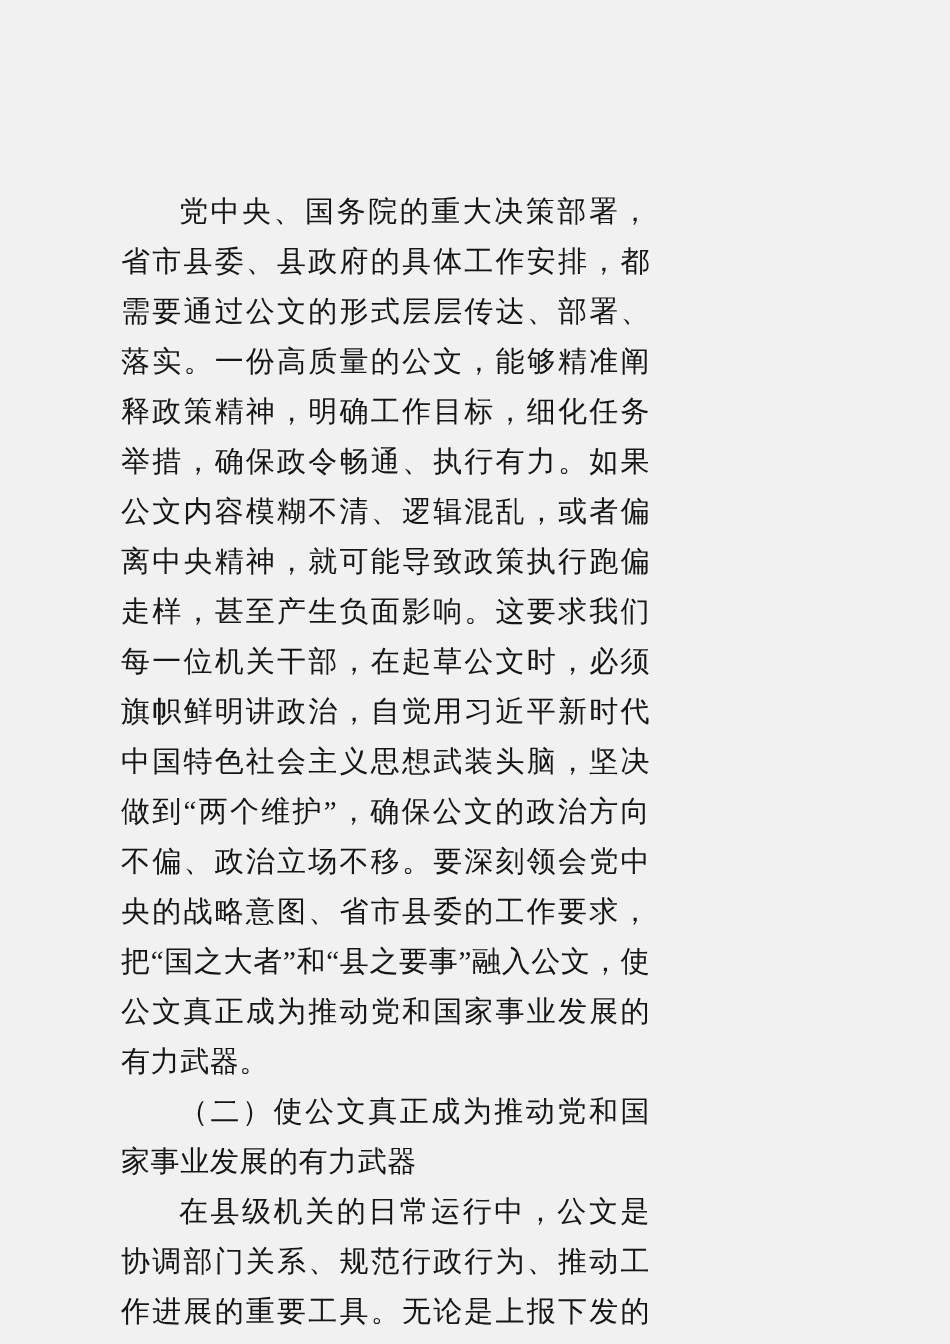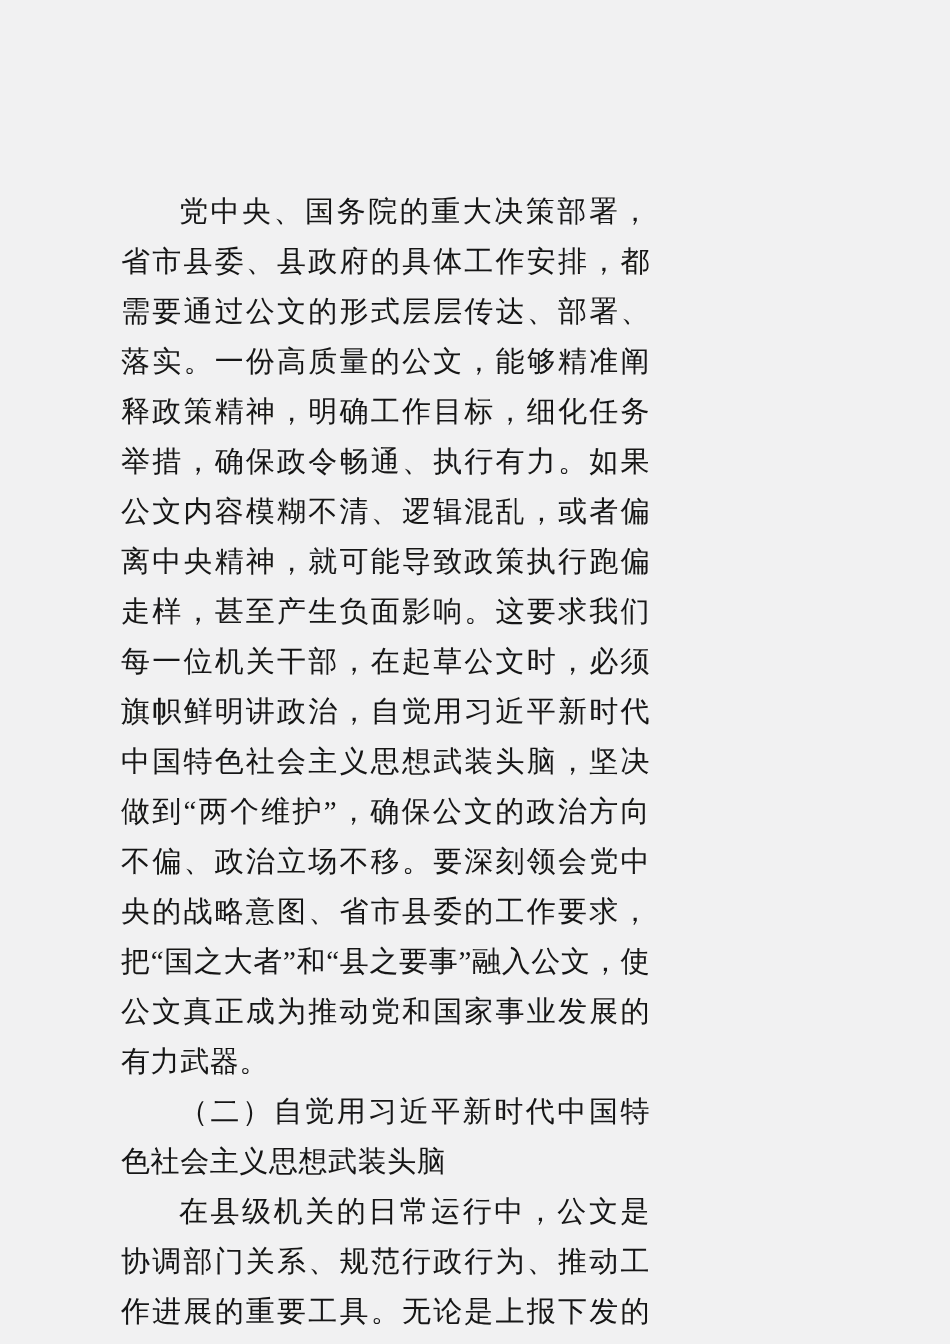--- a/index.html
+++ b/index.html
@@ -25,15 +25,15 @@
     text-justify: inter-ideograph;
     text-indent: 2em;
     letter-spacing: 0.02em;
   }
 </style>
 </head>
 <body>
 
 <div class="document-page">
   <p class="para">党中央、国务院的重大决策部署，省市县委、县政府的具体工作安排，都需要通过公文的形式层层传达、部署、落实。一份高质量的公文，能够精准阐释政策精神，明确工作目标，细化任务举措，确保政令畅通、执行有力。如果公文内容模糊不清、逻辑混乱，或者偏离中央精神，就可能导致政策执行跑偏走样，甚至产生负面影响。这要求我们每一位机关干部，在起草公文时，必须旗帜鲜明讲政治，自觉用习近平新时代中国特色社会主义思想武装头脑，坚决做到“两个维护”，确保公文的政治方向不偏、政治立场不移。要深刻领会党中央的战略意图、省市县委的工作要求，把“国之大者”和“县之要事”融入公文，使公文真正成为推动党和国家事业发展的有力武器。</p>
-  <p class="para">（二）自觉用习近平新时代中国特色社会主义思想武装头脑</p>
+  <p class="para">（二）使公文真正成为推动党和国家事业发展的有力武器</p>
   <p class="para">在县级机关的日常运行中，公文是协调部门关系、规范行政行为、推动工作进展的重要工具。无论是上报下发的请示报告、通知通报，还是沟通联络的函件纪要，都离不开公文的规范运用。一份条理清晰、内容翔实的公文，能够有效传递信息、明确责任、限定时限，进而推动各项工作有序开展。反之，如果公文缺乏规范性，随意性强，则容易造成职责不清、推诿扯皮，甚至影响机关的正常运转效率。例如，一份科学严谨的会</p>
 </div>
 
 </body></html>

